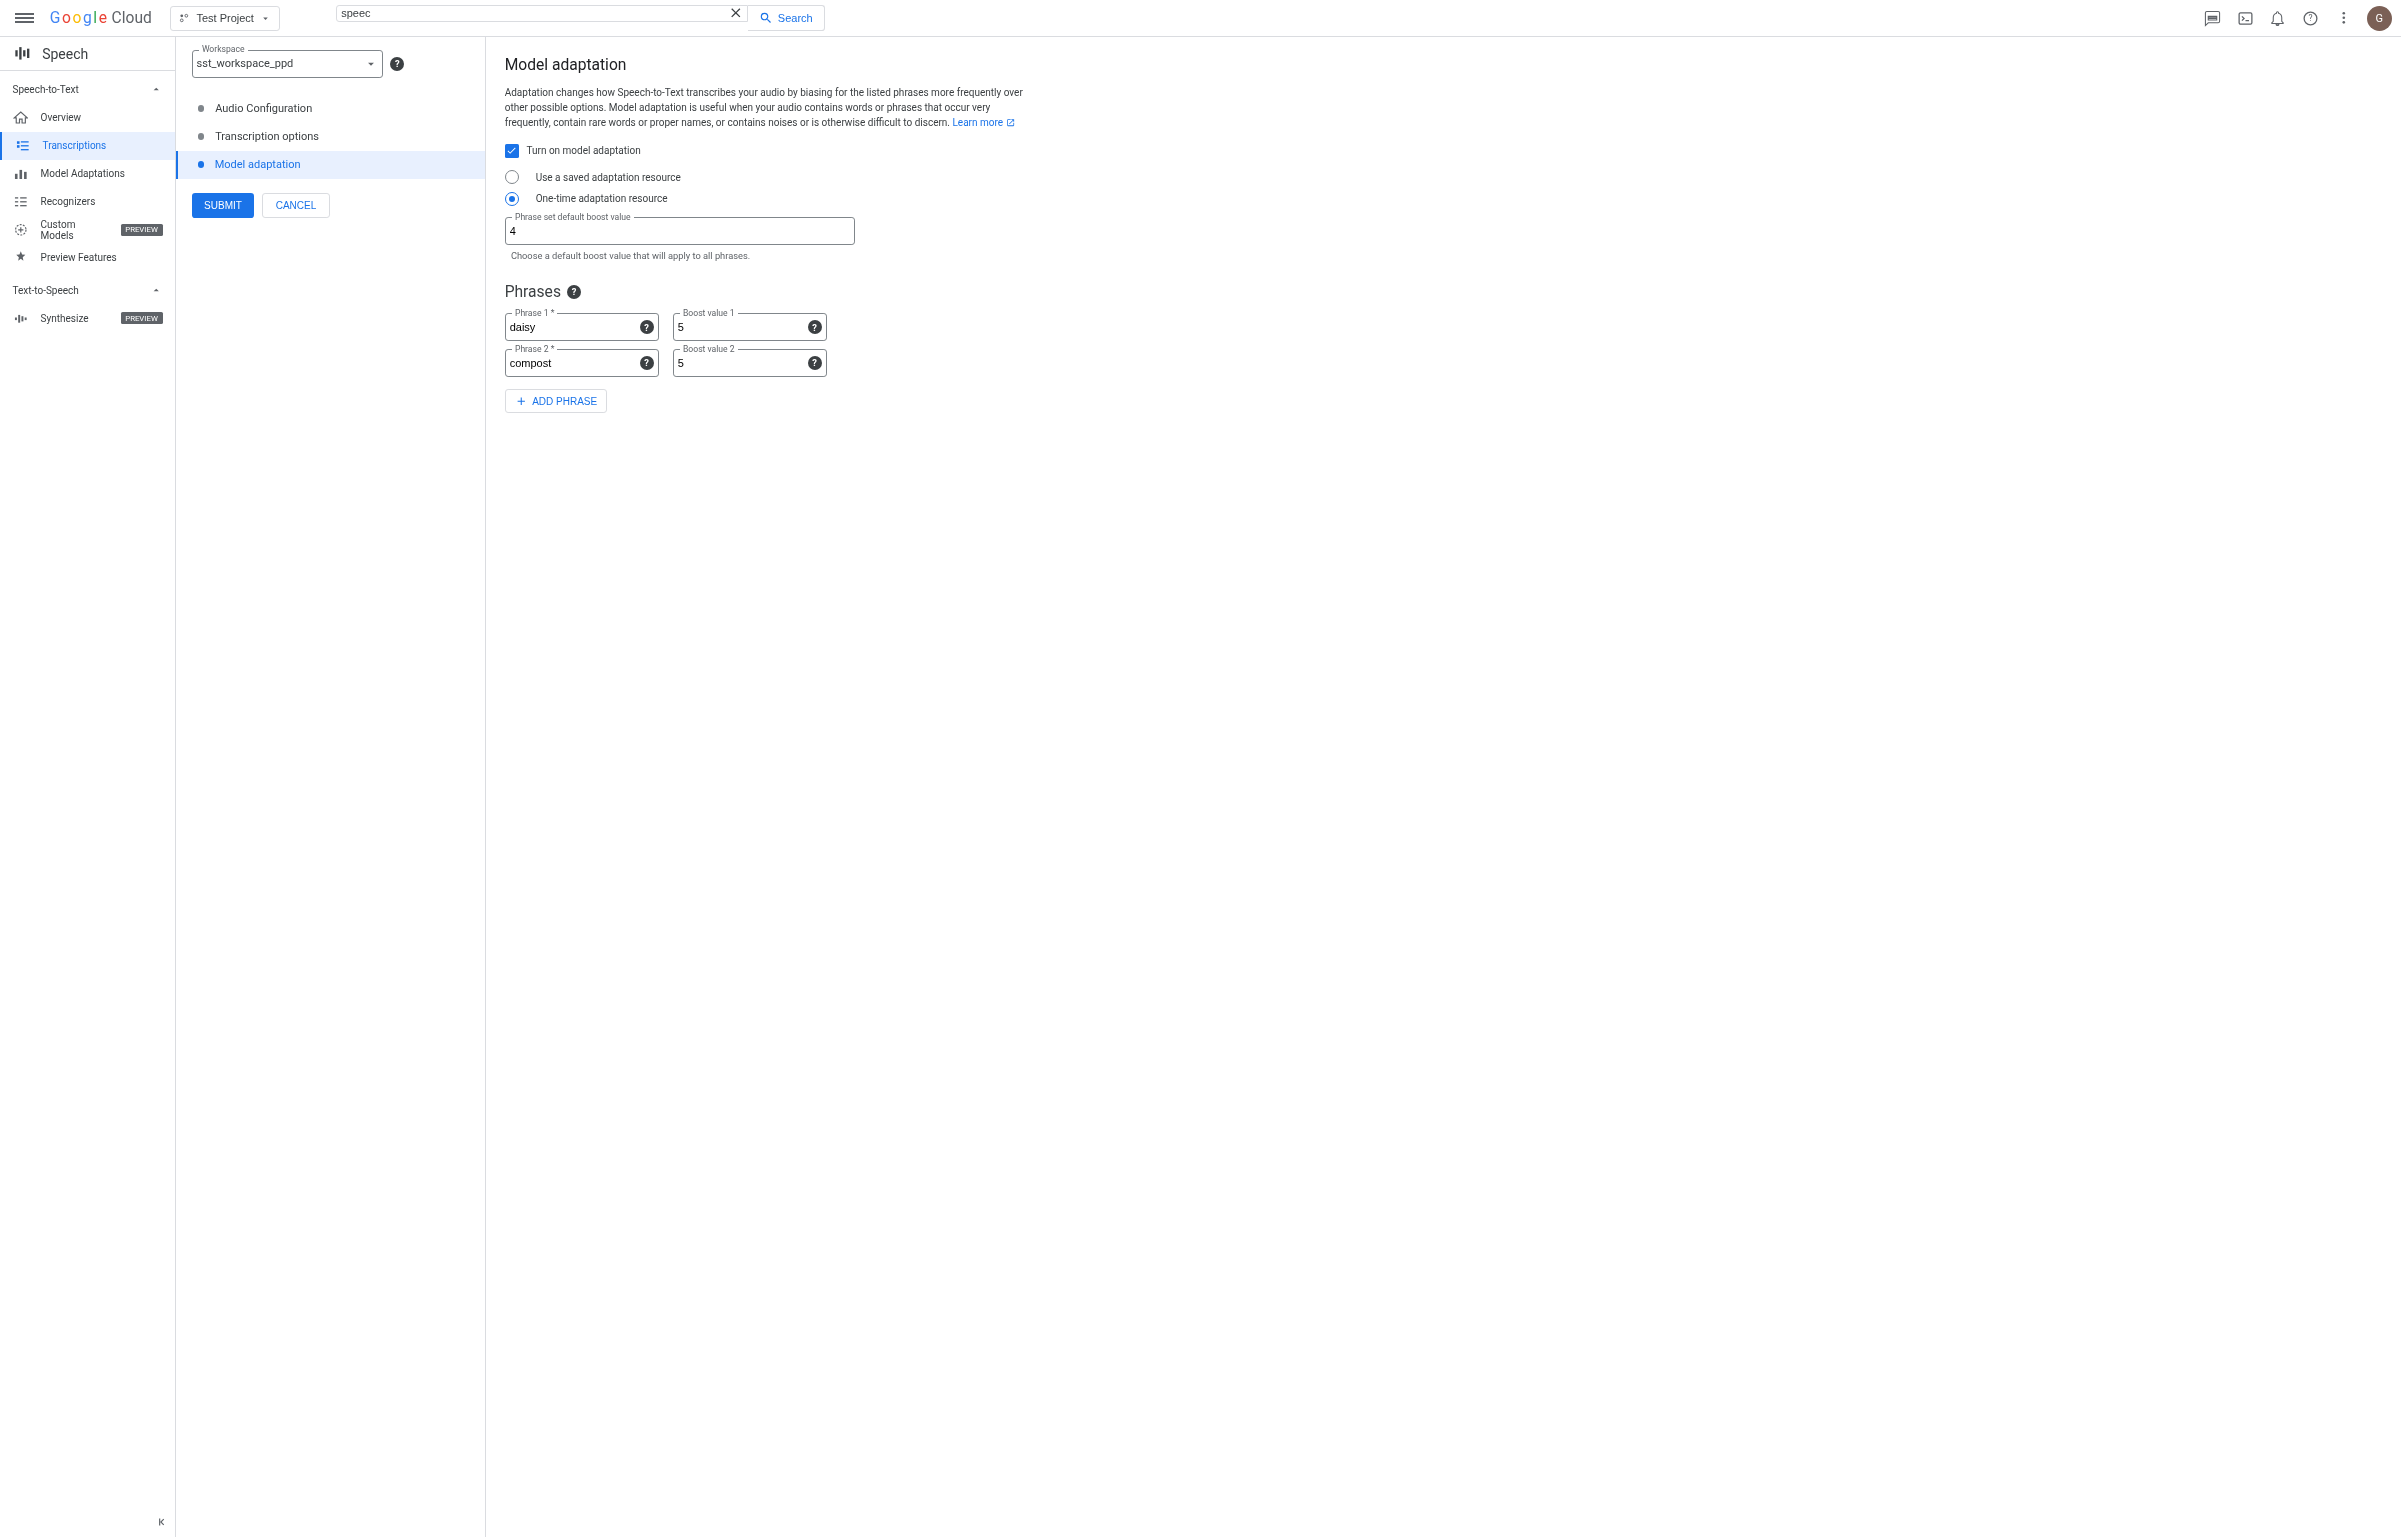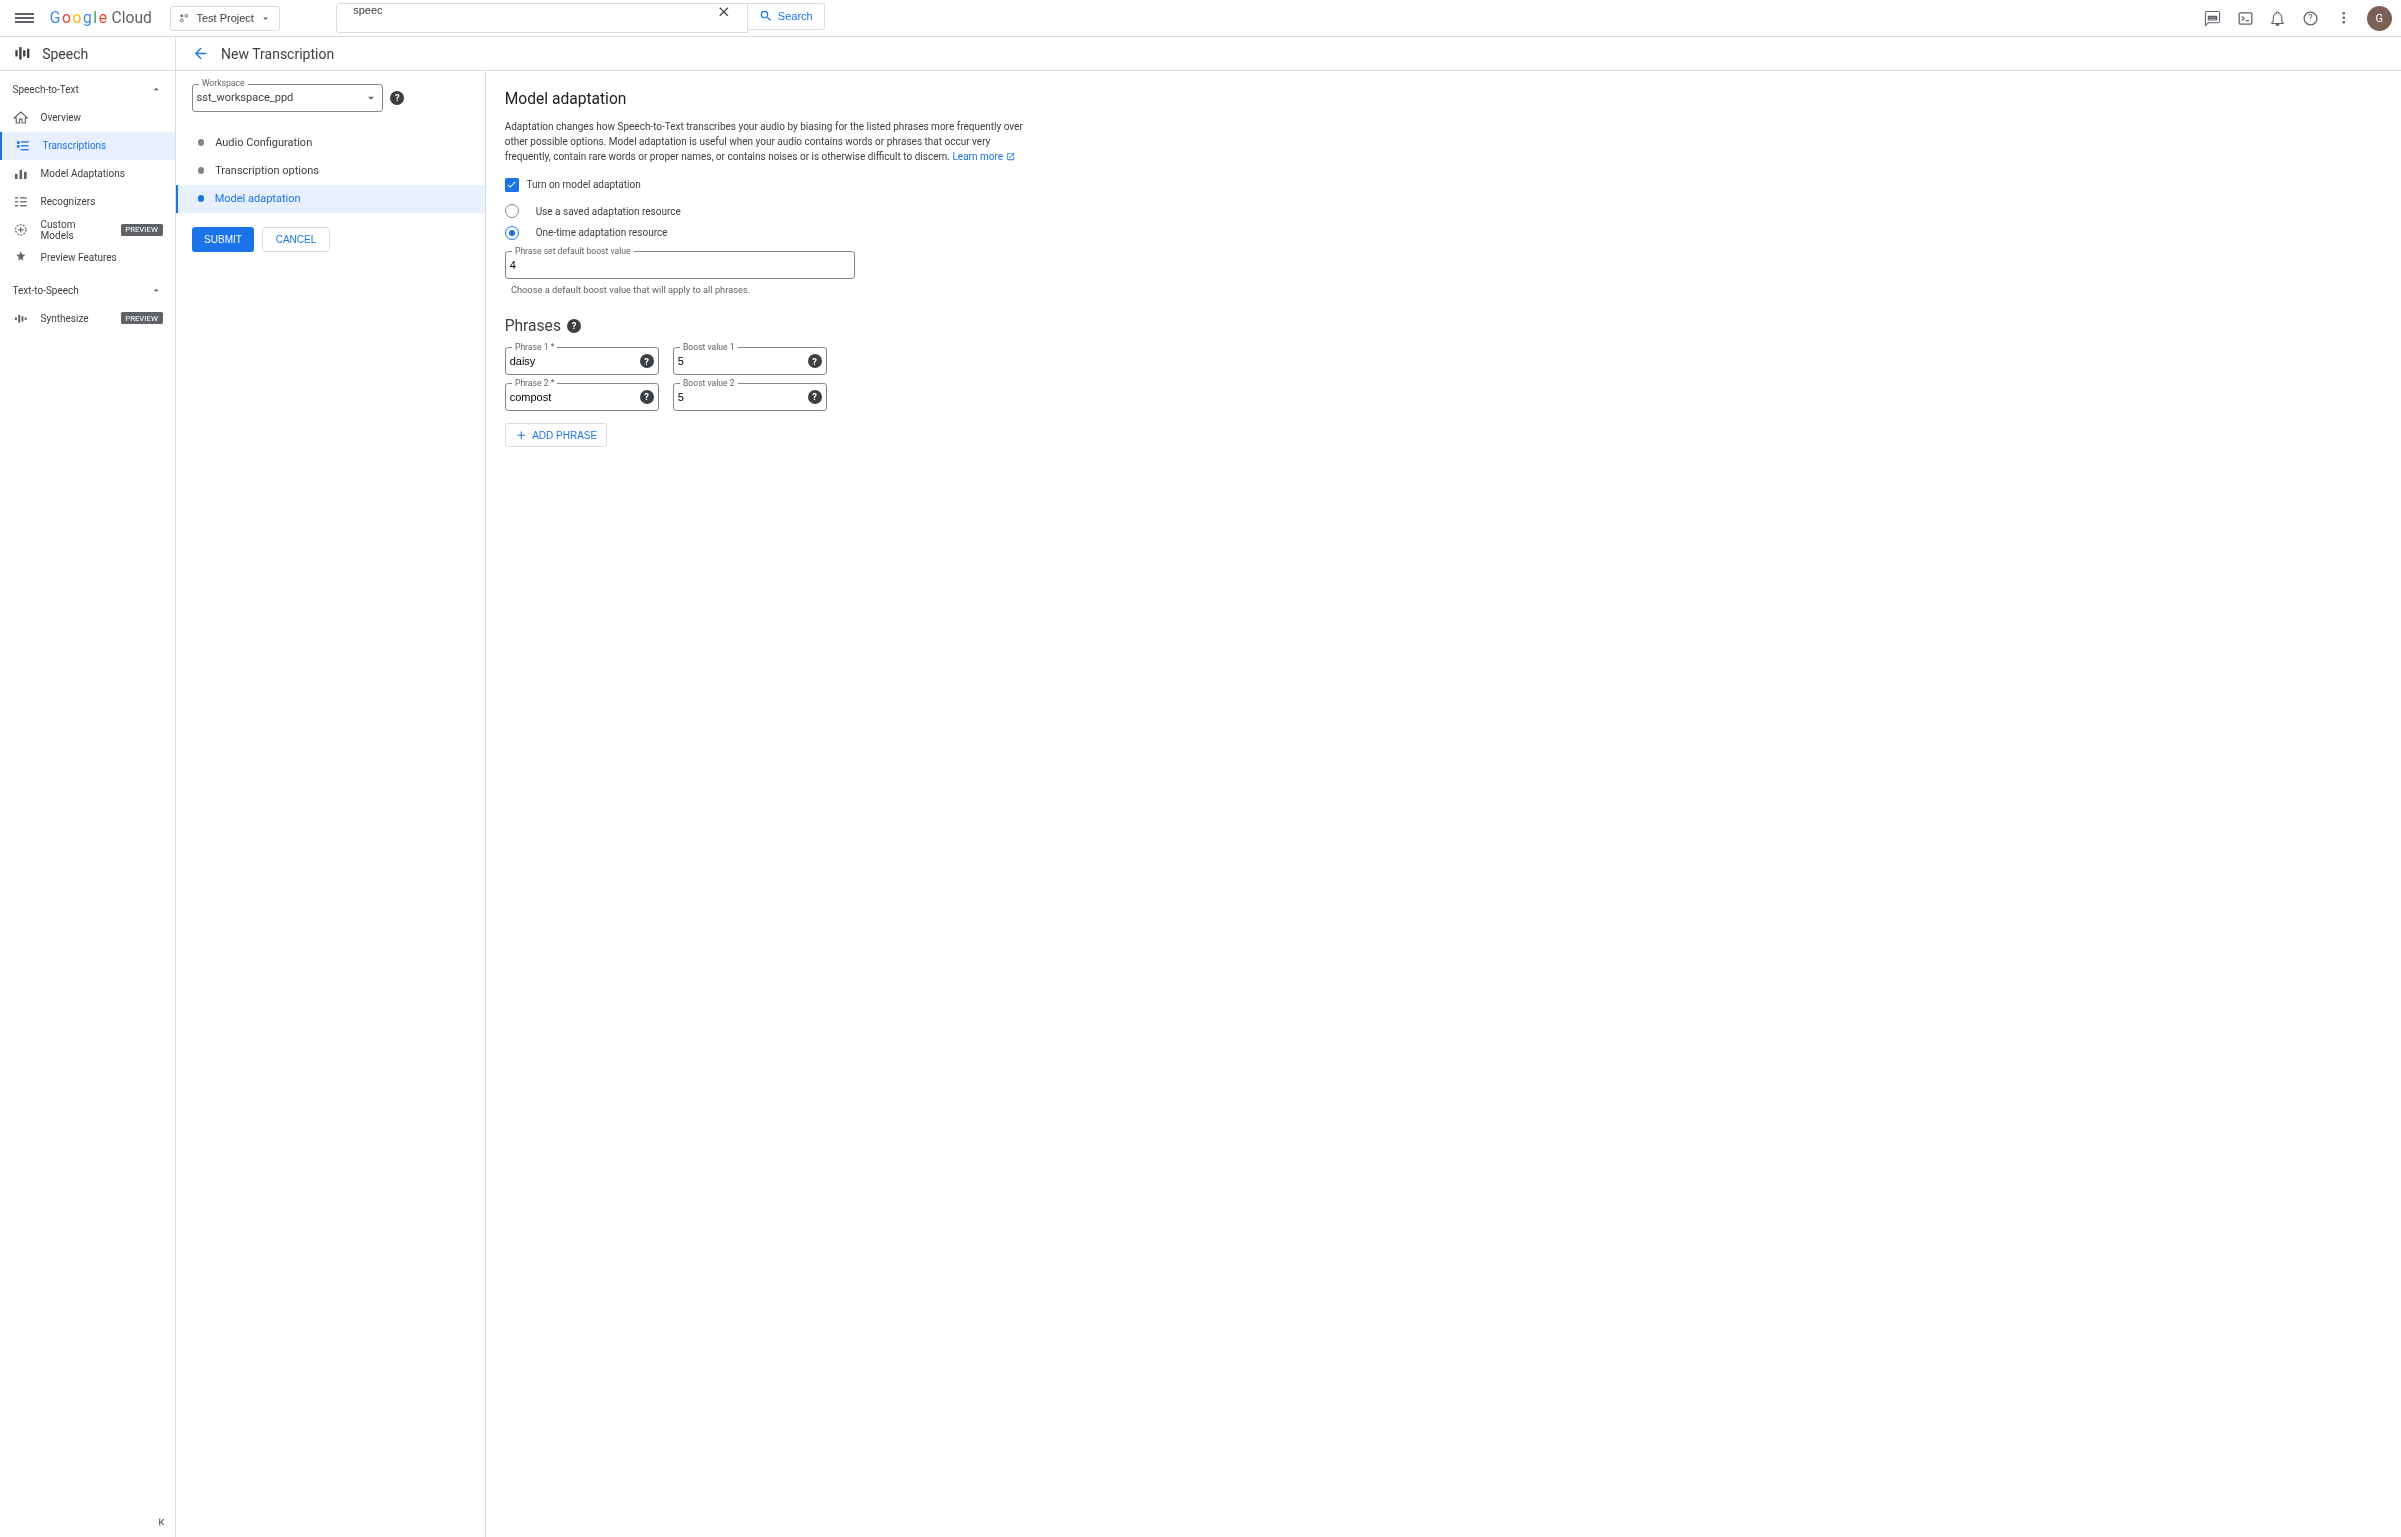--- a/index.html
+++ b/index.html
@@ -6,21 +6,21 @@
 body { font-family: Roboto, "Helvetica Neue", Arial, sans-serif; font-size: 10px; color: #3c4043; background: #fff; }
 .topbar { height: 37px; border-bottom: 0.8px solid #dadce0; display: flex; align-items: center; padding: 0 9.3px; gap: 9.3px; }
 .hamburger { width: 18.7px; height: 18.7px; display: flex; flex-direction: column; justify-content: center; gap: 2.3px; cursor: pointer; padding: 6.2px; box-sizing: content-box; }
 .hamburger span { height: 1.6px; background: #5f6368; }
 .logo { display: flex; align-items: center; gap: 1.6px; font-size: 15.6px; }
 .logo .g1 { color: #4285F4; } .logo .g2 { color: #EA4335; } .logo .g3 { color: #FBBC05; } .logo .g4 { color: #4285F4; } .logo .g5 { color: #34A853; } .logo .g6 { color: #EA4335; }
 .logo .cloud { color: #5f6368; margin-left: 3.1px; }
 .proj-btn { height: 25px; border: 0.8px solid #dadce0; border-radius: 3.1px; background: #fff; padding: 0 7.8px; display: flex; align-items: center; gap: 6.2px; cursor: pointer; font-size: 11px; color: #3c4043; margin-left: 9.3px; }
 .proj-btn svg { width: 11px; height: 11px; }
 .search-wrap { display: flex; margin-left: 47px; }
-.search-box { width: 412px; height: 30px; border: 0.8px solid #dadce0; border-radius: 3.1px 0 0 3.1px; display: flex; align-items: flex-start; padding: 0 16px; }
+.search-box { width: 412px; height: 17px; border: 0.8px solid #dadce0; border-radius: 3.1px 0 0 3.1px; display: flex; align-items: center; padding: 0 4px; }
 .search-box input { border: none; outline: none; flex: 1; font-size: 11px; color: #3c4043; background: transparent; }
 .search-clear { width: 15.6px; height: 15.6px; cursor: pointer; }
 .search-btn { height: 26.5px; border: 0.8px solid #dadce0; border-left: none; border-radius: 0 3.1px 3.1px 0; background: #fff; padding: 0 11px; display: flex; align-items: center; gap: 4.7px; color: #1a73e8; cursor: pointer; font-size: 11px; }
 .topbar-right { margin-left: auto; display: flex; align-items: center; gap: 14px; }
 .icon-btn { width: 18.7px; height: 18.7px; color: #5f6368; cursor: pointer; display: flex; align-items: center; justify-content: center; }
 .avatar { width: 25px; height: 25px; border-radius: 50%; background: #7b6056; color: #fff; display: flex; align-items: center; justify-content: center; font-size: 11px; }
 
 .app { display: flex; height: calc(100vh - 37px); }
 .sidebar { width: 176px; border-right: 0.8px solid #dadce0; display: flex; flex-direction: column; position: relative; }
 .sidebar-header { height: 34px; display: flex; align-items: center; padding: 0 12.5px; gap: 11px; border-bottom: 0.8px solid #dadce0; }
@@ -248,26 +248,20 @@
     </div>
     <div class="sidebar-collapse">
       <svg width="14" viewBox="0 0 24 24">
           <path d="M15 7l-5 5 5 5" stroke="#5f6368" stroke-width="2" fill="none"></path>
           <rect x="7" y="6" width="2" height="12" fill="#5f6368"></rect>
         </svg>
     </div>
   </div>
 
   <div class="main">
-    <div class="page-header">
-      <svg class="back-btn" width="17" viewBox="0 0 24 24">
-          <path d="M20 11H7.83l5.59-5.59L12 4l-8 8 8 8 1.41-1.41L7.83 13H20z" fill="#1a73e8"></path>
-        </svg>
-      <span class="page-title">New Transcription</span>
-    </div>
     <div class="content">
       <div class="left-pane">
         <div class="workspace-row">
           <div class="field-outline">
             <span class="float-label">Workspace</span>
             <span class="value">sst_workspace_ppd</span>
             <svg class="caret" width="14" viewBox="0 0 24 24">
                 <path d="M7 10l5 5 5-5z" fill="#5f6368"></path>
               </svg>
           </div>

